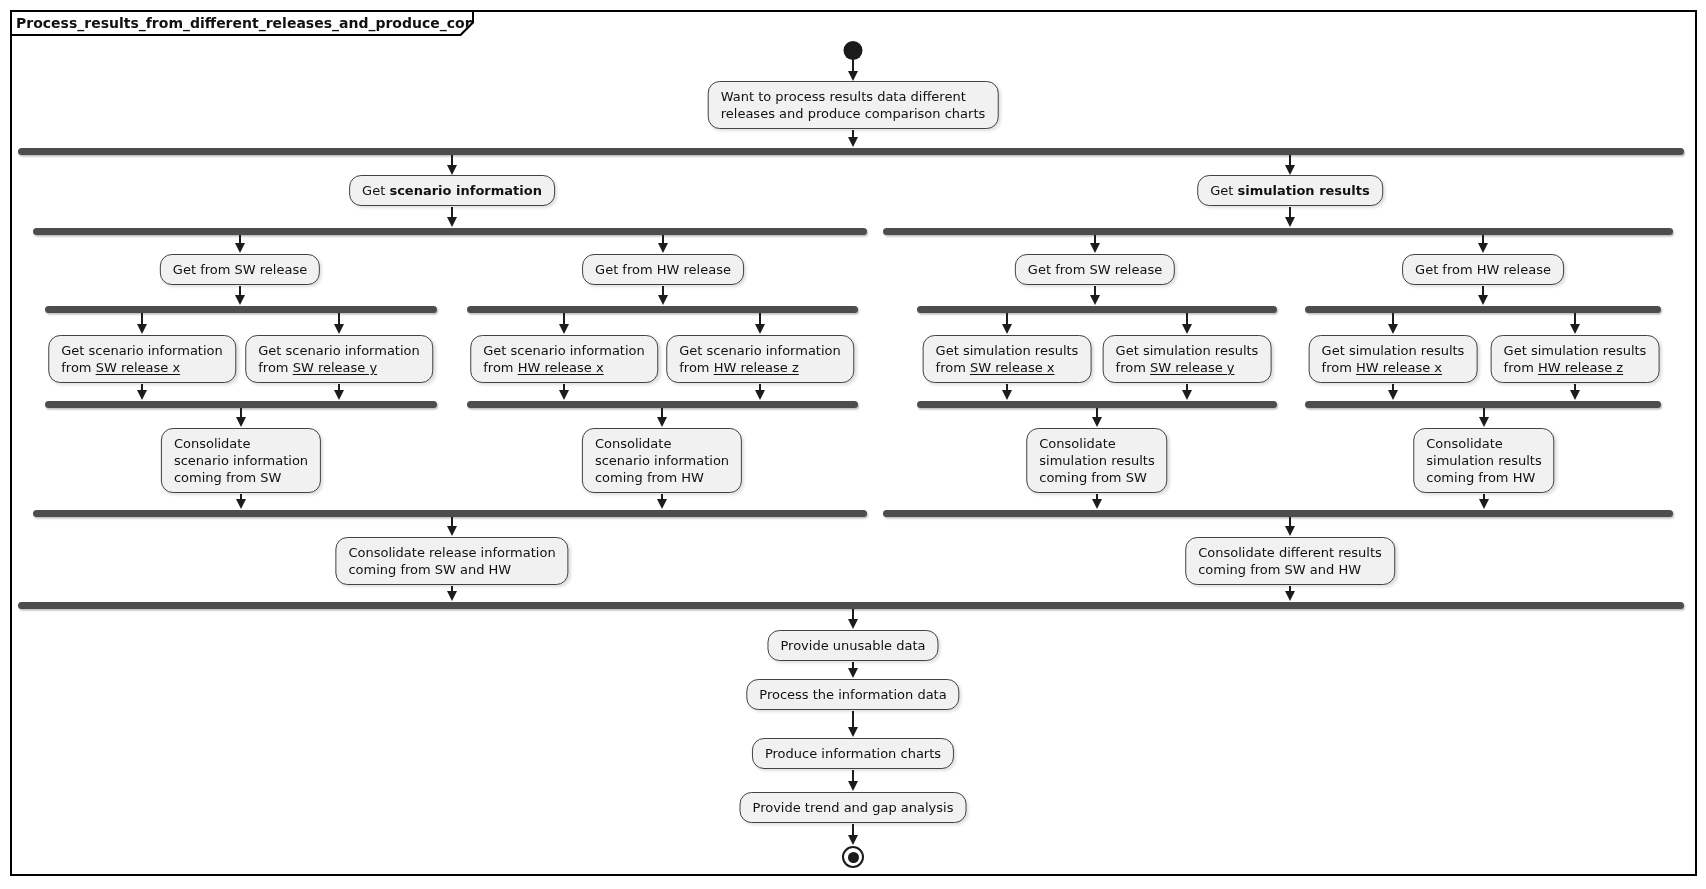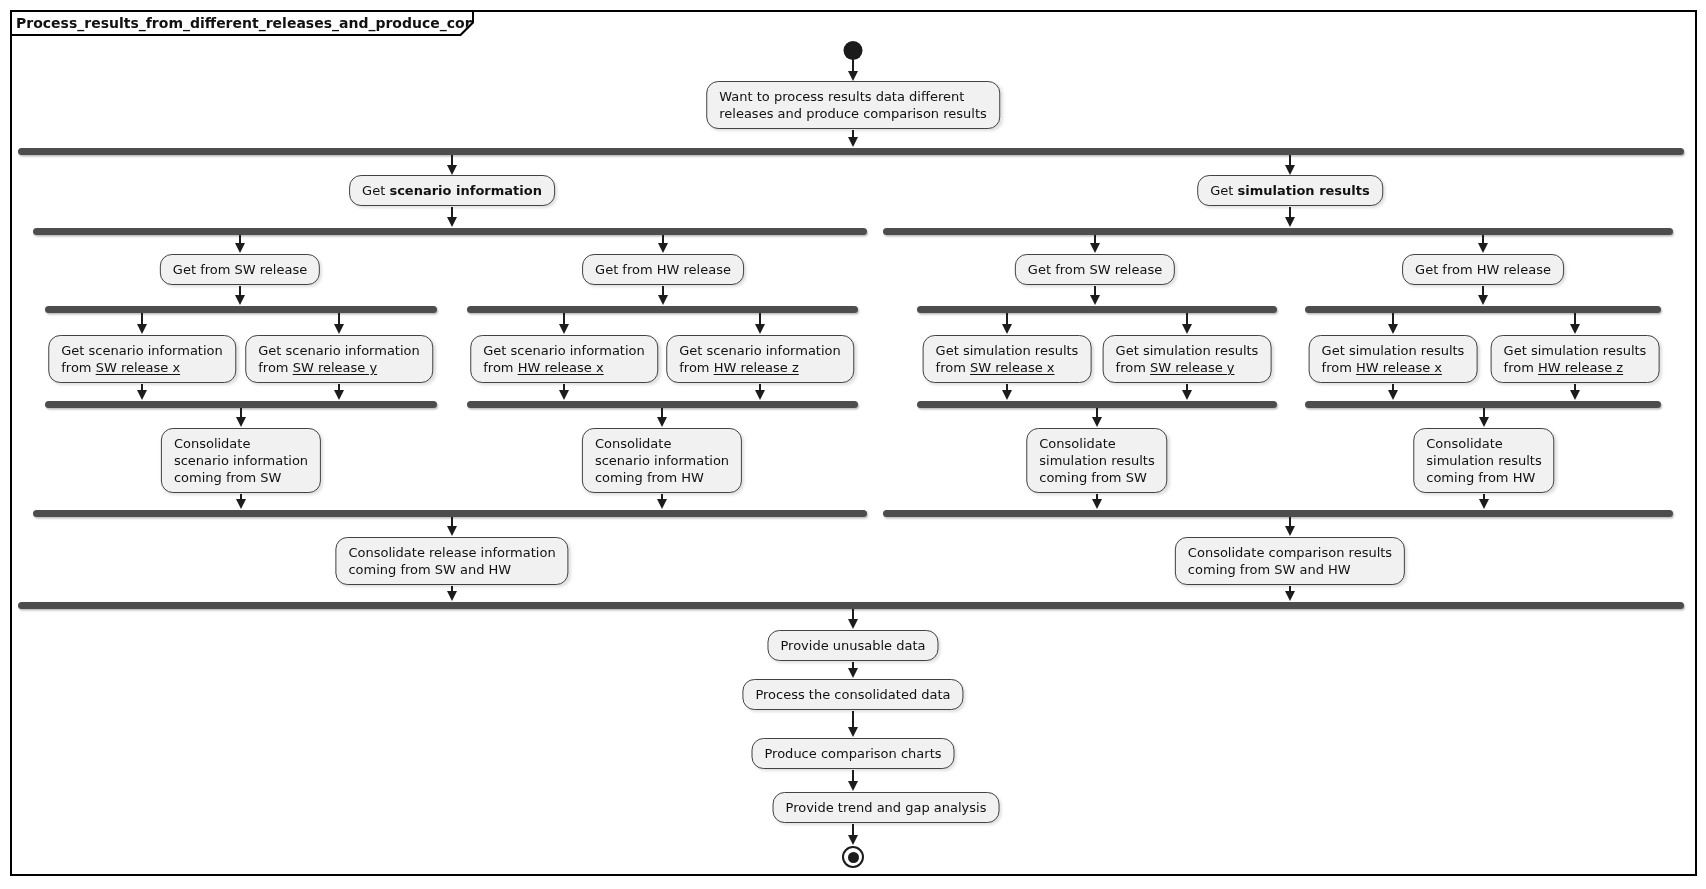--- a/index.html
+++ b/index.html
@@ -59,21 +59,21 @@
 
   <div class="frame"></div>
   <div class="tab-outer">
     <div class="tab-inner">Process_results_from_different_releases_and_produce_comparison_charts</div>
   </div>
 
   <div class="start-node" style="left:853px;top:41px"></div>
 
   <div class="activity" style="left:853px;top:81px">
     <div>Want to process results data different</div>
-    <div>releases and produce comparison results</div>
+    <div>releases and produce comparison charts</div>
   </div>
 
   <div class="bar" style="left:18px;top:148px;width:1666px"></div>
   <div class="bar" style="left:18px;top:602px;width:1666px"></div>
 
   <div class="activity center" style="left:452px;top:175px"><span>Get</span> <b>scenario information</b></div>
   <div class="activity center" style="left:1290px;top:175px"><span>Get</span> <b>simulation results</b></div>
 
   <div class="bar" style="left:33px;top:228px;width:834px"></div>
   <div class="bar" style="left:883px;top:228px;width:790px"></div>
@@ -146,28 +146,28 @@
     <div>Consolidate</div>
     <div>simulation results</div>
     <div>coming from HW</div>
   </div>
 
   <div class="activity" style="left:452px;top:537px">
     <div>Consolidate release information</div>
     <div>coming from SW and HW</div>
   </div>
   <div class="activity" style="left:1290px;top:537px">
-    <div>Consolidate comparison results</div>
+    <div>Consolidate different results</div>
     <div>coming from SW and HW</div>
   </div>
 
   <div class="activity center" style="left:853px;top:630px">Provide unusable data</div>
-  <div class="activity center" style="left:853px;top:679px">Process the consolidated data</div>
-  <div class="activity center" style="left:853px;top:738px">Produce comparison charts</div>
-  <div class="activity center" style="left:886px;top:792px">Provide trend and gap analysis</div>
+  <div class="activity center" style="left:853px;top:679px">Process the information data</div>
+  <div class="activity center" style="left:853px;top:738px">Produce information charts</div>
+  <div class="activity center" style="left:853px;top:792px">Provide trend and gap analysis</div>
 
   <div class="end-node" style="left:853px;top:846px">
     <div class="dot"></div>
   </div>
 
 <div class="conn-line" style="left: 853px; top: 59px; height: 14px;"></div>
     <div class="conn-head" style="left: 853px; top: 71px;"></div>
     <div class="conn-line" style="left: 853px; top: 130px; height: 9px;"></div>
     <div class="conn-head" style="left: 853px; top: 137px;"></div>
     <div class="conn-line" style="left: 452px; top: 155px; height: 12px;"></div>

